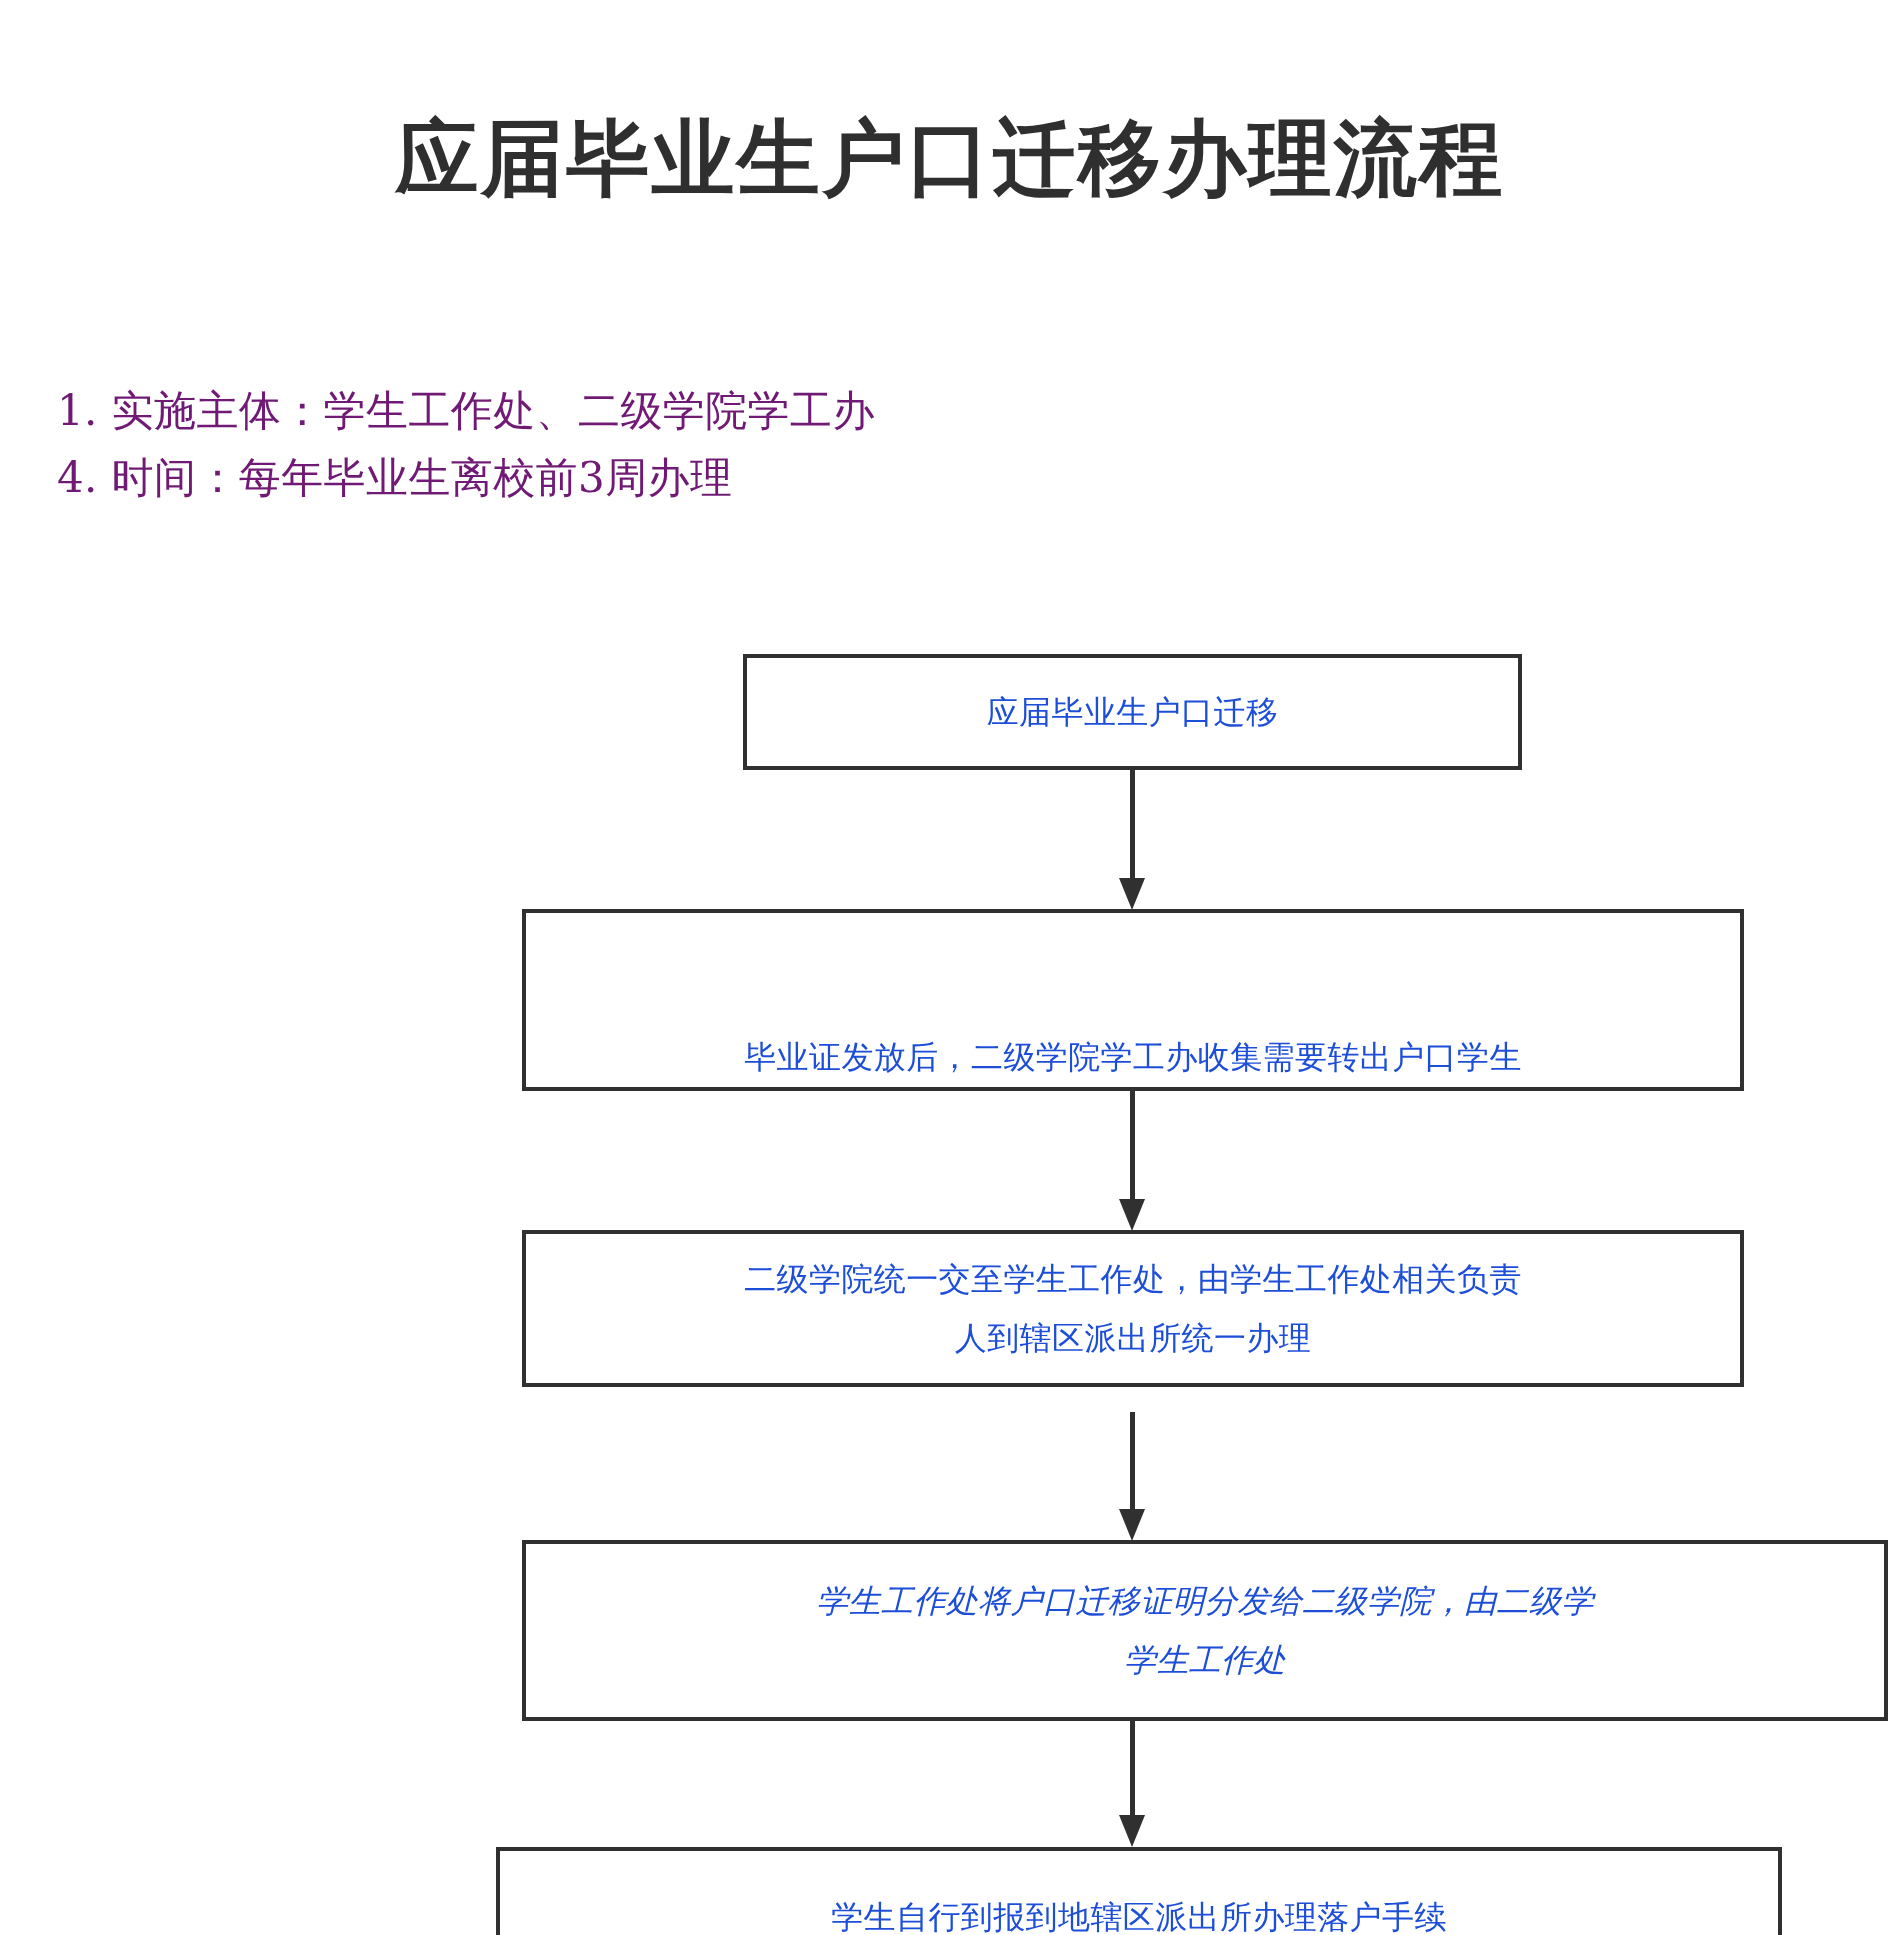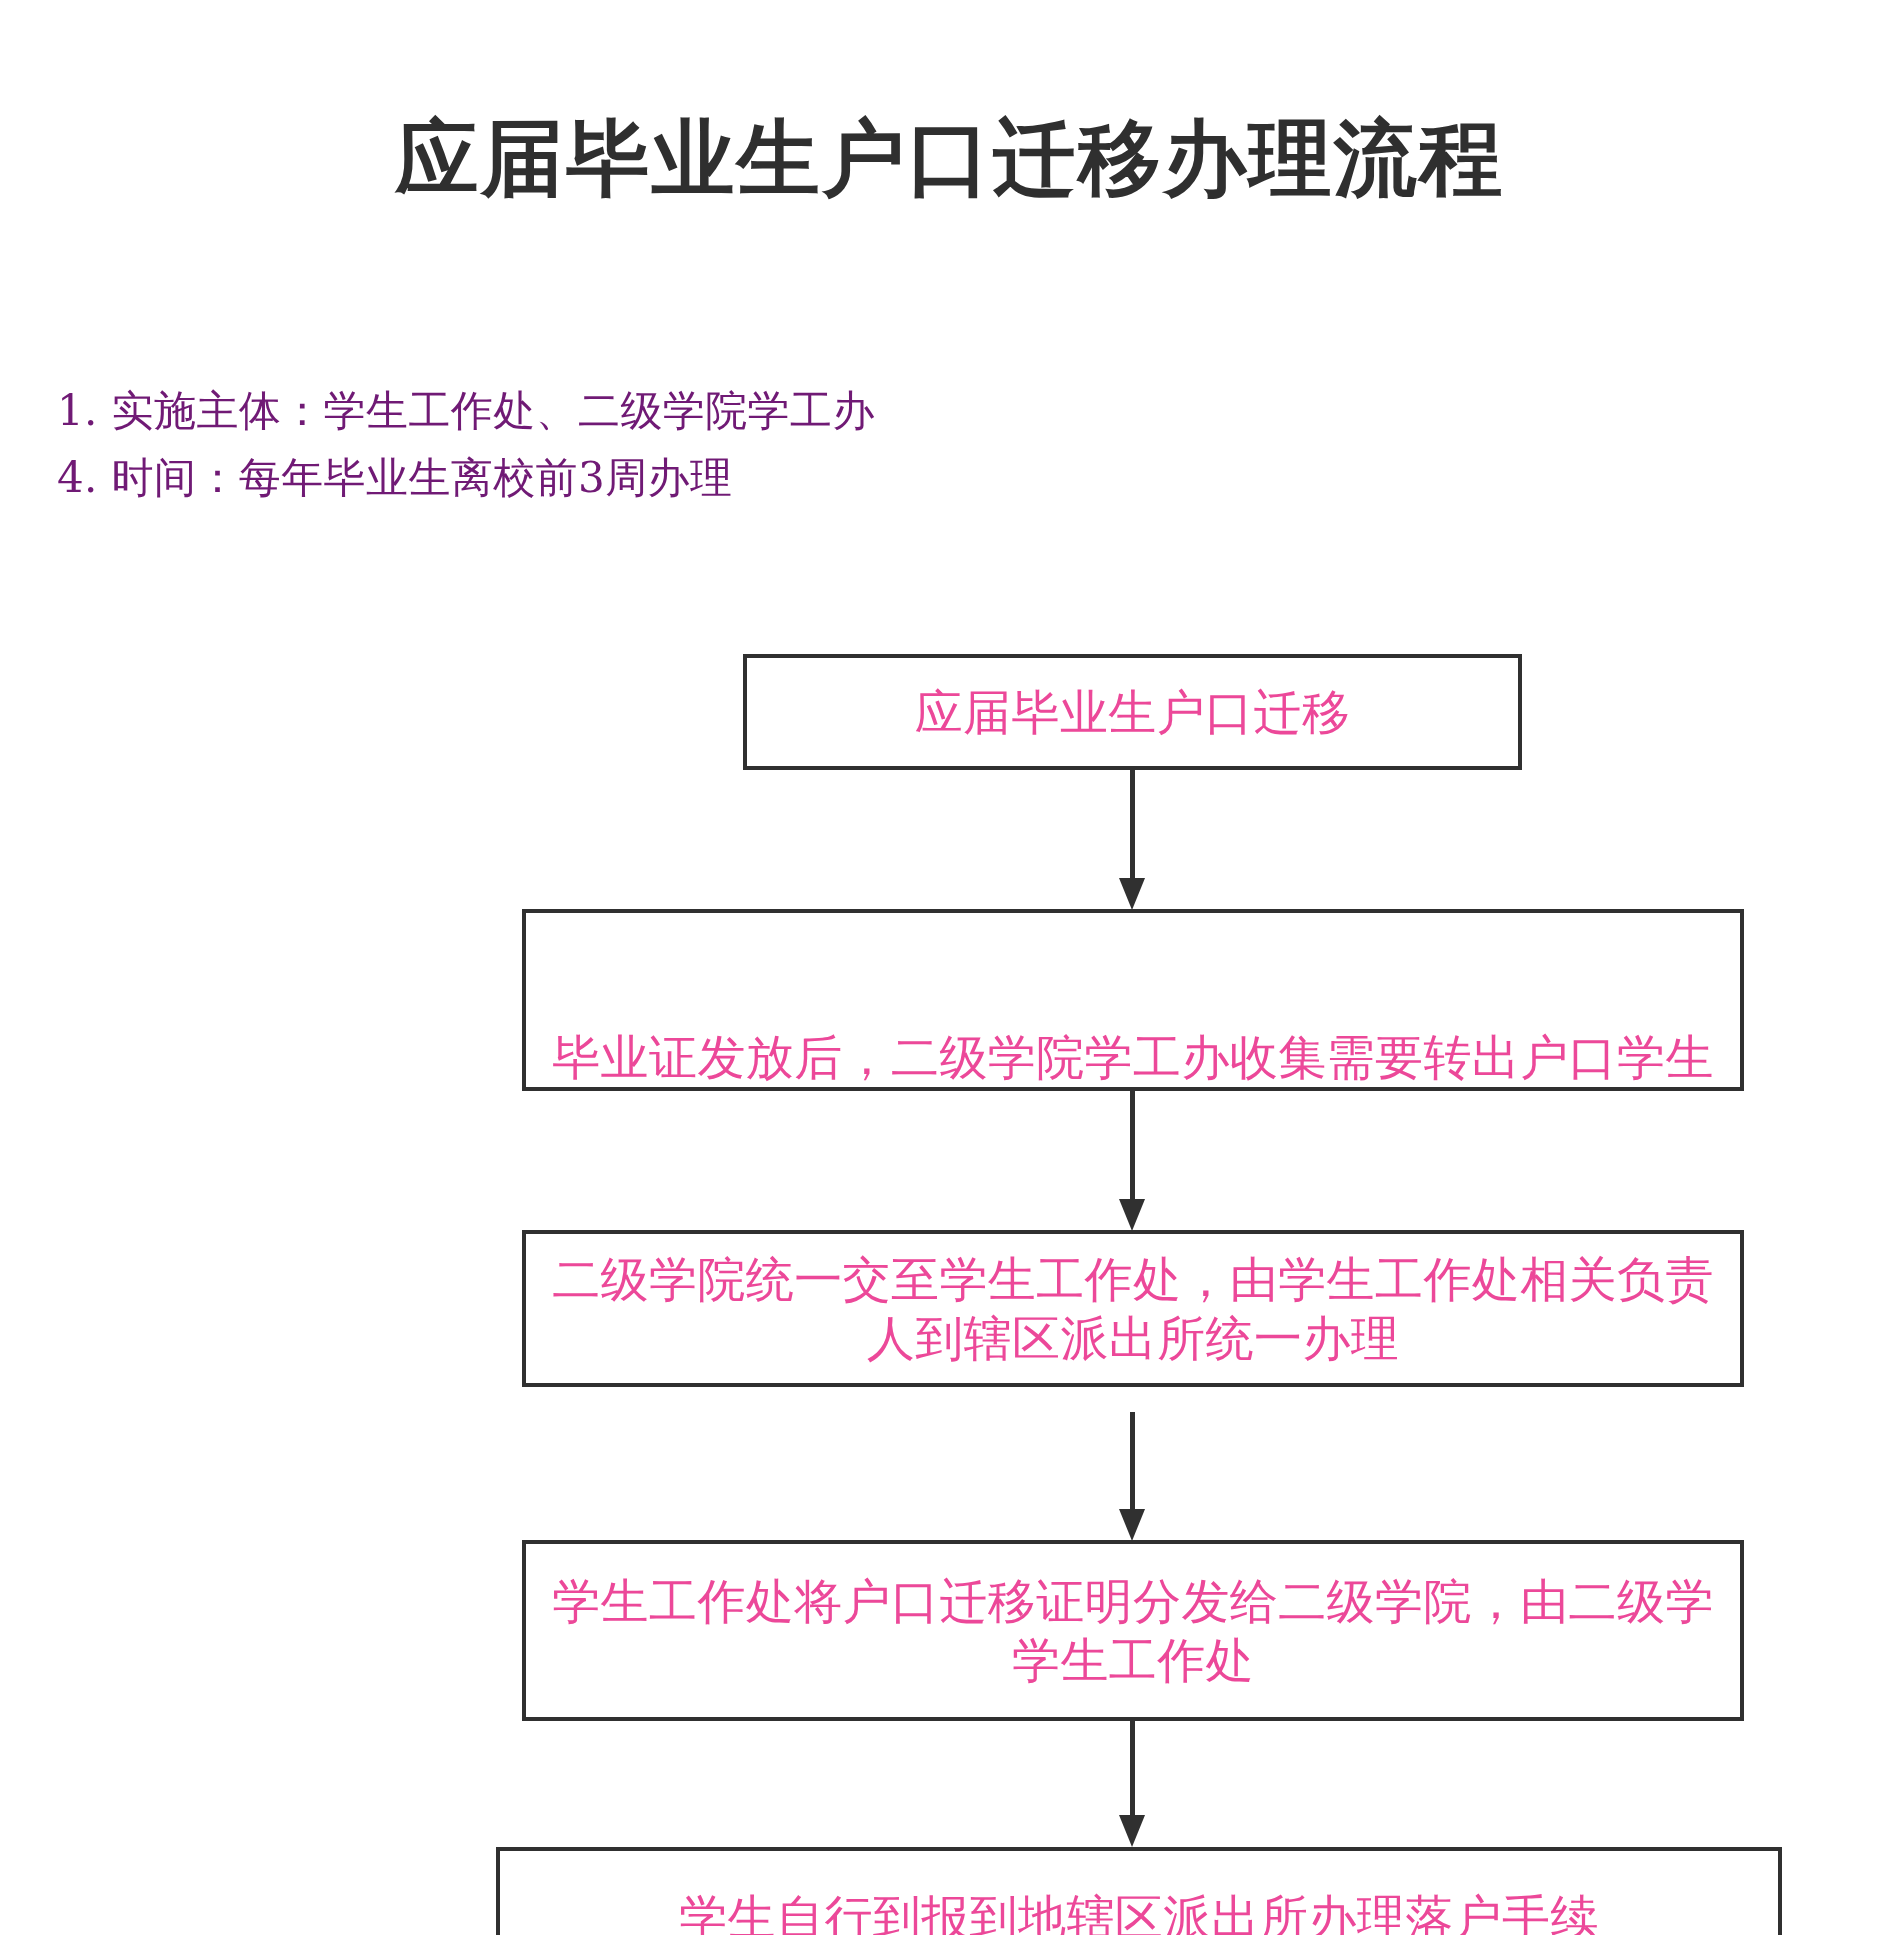--- a/index.html
+++ b/index.html
@@ -61,32 +61,32 @@
     box-sizing: border-box;
     border: 4.3px solid #303030;
     background: #ffffff;
     display: flex;
     align-items: center;
     justify-content: center;
     text-align: center;
   }
   .flow-box-text {
     font-family: "DejaVu Serif", serif;
-    font-size: 48px;
+    font-size: 32px;
     line-height: 59px;
-    color: #ec4899;
+    color: #1d4ed8;
     letter-spacing: 0.4px;
     padding: 0 10px;
   }
 
   
   #box-1 { left: 743px; top: 654px; width: 779px; height: 116px; }
   #box-2 { left: 522px; top: 909px; width: 1222px; height: 182px; align-items: flex-end; }
   #box-3 { left: 522px; top: 1230px; width: 1222px; height: 157px; }
-  #box-4 { left: 522px; top: 1540px; width: 1222px; height: 181px; }
+  #box-4 { left: 522px; top: 1540px; width: 1366px; height: 181px; font-style: italic; }
   #box-5 { left: 496px; top: 1847px; width: 1286px; height: 140px; }
 
   
   .flow-arrow {
     position: absolute;
     width: 35px;
   }
   .flow-arrow .shaft {
     position: absolute;
     left: 14.7px;

